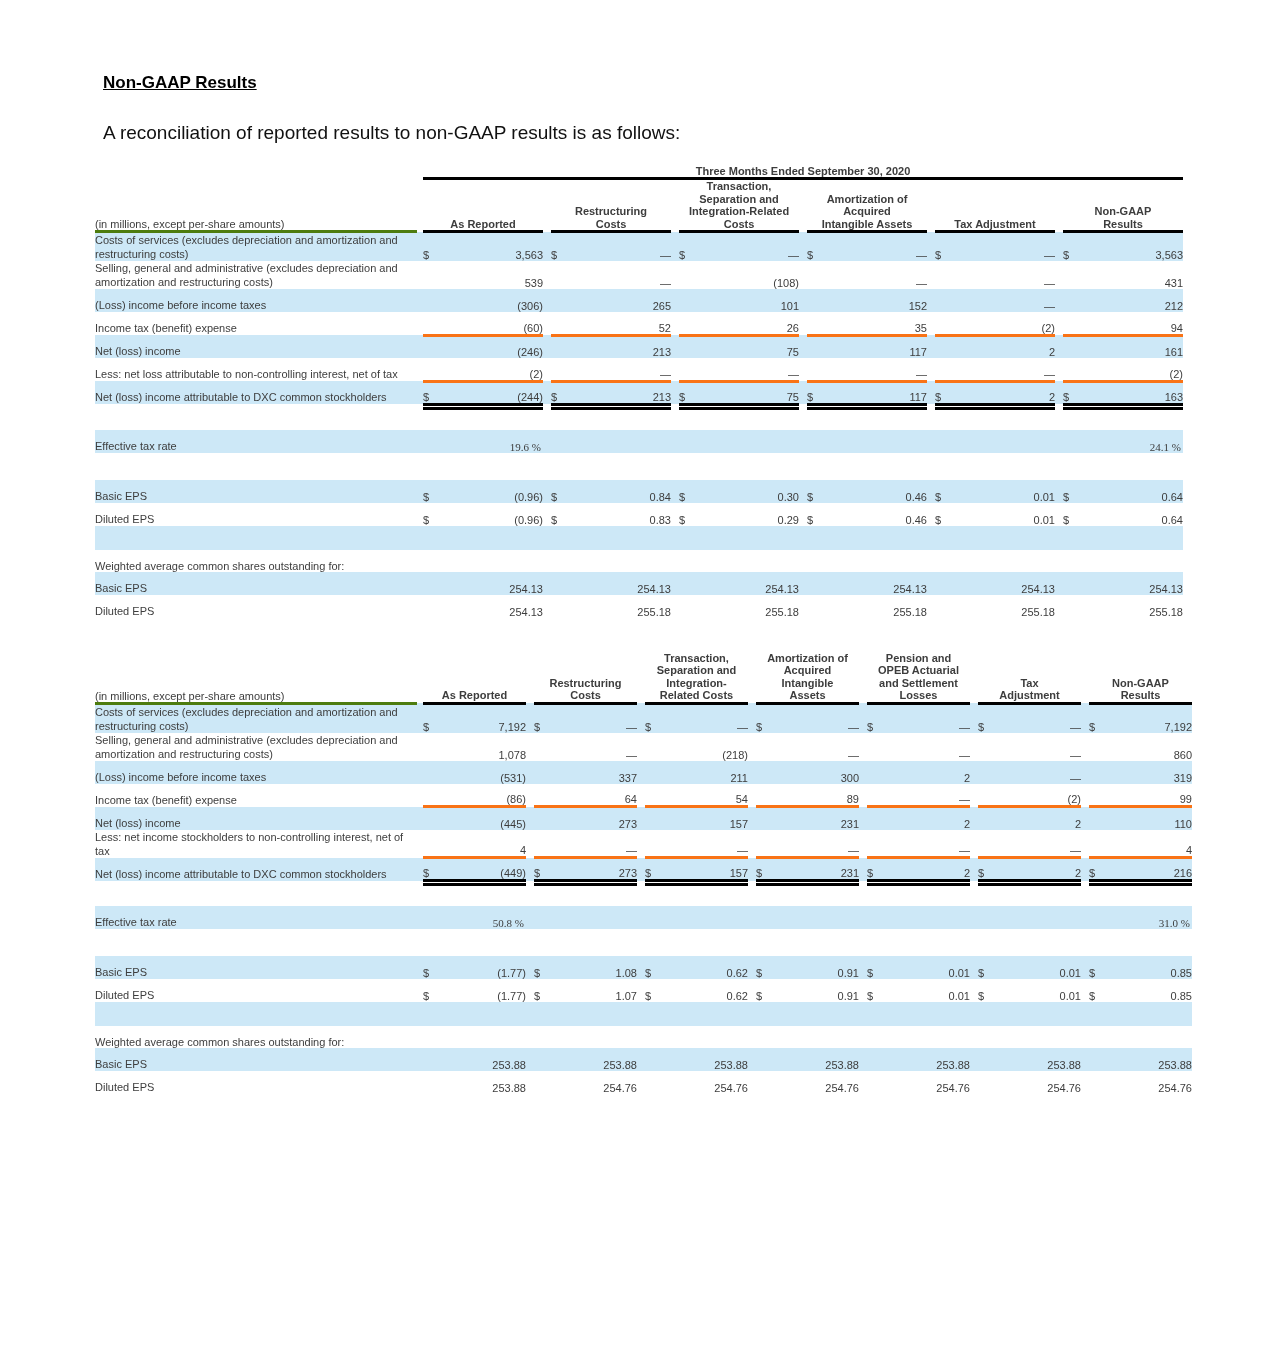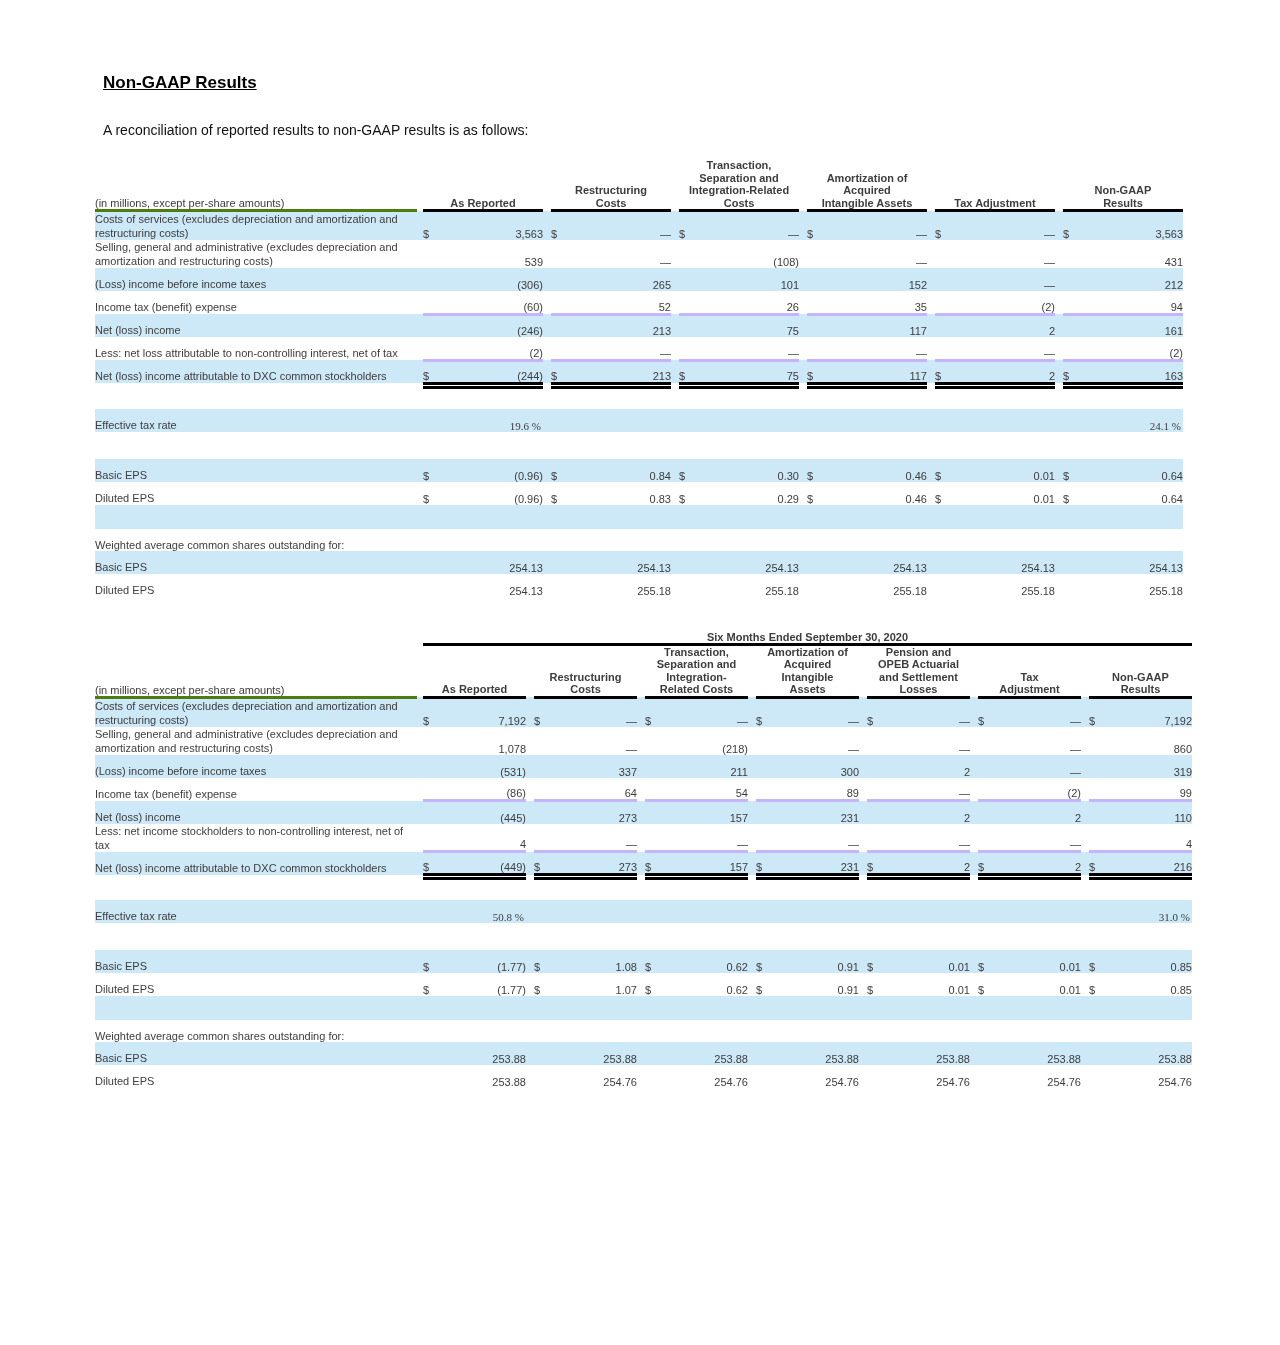--- a/index.html
+++ b/index.html
@@ -1,33 +1,33 @@
 <!DOCTYPE html>
 <html style="--shade: #cde8f7;"><head>
 <meta charset="utf-8">
 <style>
   html,body{margin:0;padding:0;background:#fff;}
   body{width:1280px;height:1345px;overflow:hidden;font-family:"Liberation Sans",sans-serif;}
   :root{--shade:#cde8f7;}
   .page{width:1280px;height:1345px;position:relative;}
   .doc-title{margin:73px 0 0 103px;font-size:17px;font-weight:bold;color:#000;text-decoration:underline;}
-  .doc-intro{margin:29px 0 0 103px;font-size:14px;color:#111;}
+  .doc-intro{margin:29px 0 0 103px;font-size:19px;color:#111;}
   .tbl-wrap{margin-top:21px;}
   .tbl-wrap.second{margin-top:34px;}
   table.fin{border-collapse:collapse;table-layout:fixed;margin-left:95px;}
   table.fin td{font-size:11px;color:#3d3d3d;padding:0;vertical-align:bottom;}
   td.label{text-align:left;line-height:14px;padding:5px 6px 5px 3px;vertical-align:middle;}
   td.d{text-align:left;padding:0 0 5px 2px;color:#474747;}
   td.v{text-align:right;padding:0 10px 5px 0;color:#474747;}
   tr.shaded td{background:var(--shade);}
   tr.datarow{height:23px;margin-top:32px;}
   td.corner{vertical-align:bottom;border-bottom:3px solid #4d7c0f;padding:0 0 4px 3px;font-size:11px;margin-left:40px;}
   td.colhead{font-weight:bold;text-align:center;vertical-align:bottom;border-bottom:3px solid #000;white-space:pre-line;font-size:11.5px;line-height:12.5px;padding:0 1px 3px;color:#000;}
   td.period{font-weight:bold;text-align:center;border-bottom:3px solid #000;font-size:12px;padding-bottom:3px;color:#000;}
-  tr.rule-single td.d, tr.rule-single td.v{border-bottom:3px solid #c4b5fd;}
+  tr.rule-single td.d, tr.rule-single td.v{border-bottom:3px solid #f97316;}
   tr.rule-double td.d, tr.rule-double td.v{border-bottom:3px solid #000;}
   tr.rulerow{height:4px;}
   tr.rulerow td.ruleseg{border-bottom:3px solid #000;}
   tr.percent td.v{padding-right:2px;font-family:Liberation Serif, serif;}
   td.section{font-size:11px;padding:5px 0 6px 3px;color:#3d3d3d;vertical-align:middle;}
 </style>
 </head>
 <body>
 
 <div class="page">
@@ -51,20 +51,24 @@
           <col style="width: 98px;">
           <col style="width: 8px;">
           <col style="width: 22px;">
           <col style="width: 98px;">
           <col style="width: 8px;">
           <col style="width: 22px;">
           <col style="width: 98px;">
         </colgroup>
         <tbody>
           <tr>
+            <td colspan="2"></td>
+            <td class="period" colspan="17">Three Months Ended September 30, 2020</td>
+          </tr>
+          <tr>
             <td class="corner">(in millions, except per-share amounts)</td>
             <td></td>
             <td class="colhead" colspan="2">As Reported</td>
             <td></td>
             <td class="colhead" colspan="2">Restructuring
 Costs</td>
             <td></td>
             <td class="colhead" colspan="2">Transaction,
 Separation and
 Integration-Related
@@ -385,24 +389,20 @@
           <col style="width: 85px;">
           <col style="width: 8px;">
           <col style="width: 18px;">
           <col style="width: 85px;">
           <col style="width: 8px;">
           <col style="width: 18px;">
           <col style="width: 85px;">
         </colgroup>
         <tbody>
           <tr>
-            <td colspan="2"></td>
-            <td class="period" colspan="20">Six Months Ended September 30, 2020</td>
-          </tr>
-          <tr>
             <td class="corner">(in millions, except per-share amounts)</td>
             <td></td>
             <td class="colhead" colspan="2">As Reported</td>
             <td></td>
             <td class="colhead" colspan="2">Restructuring
 Costs</td>
             <td></td>
             <td class="colhead" colspan="2">Transaction,
 Separation and
 Integration-

